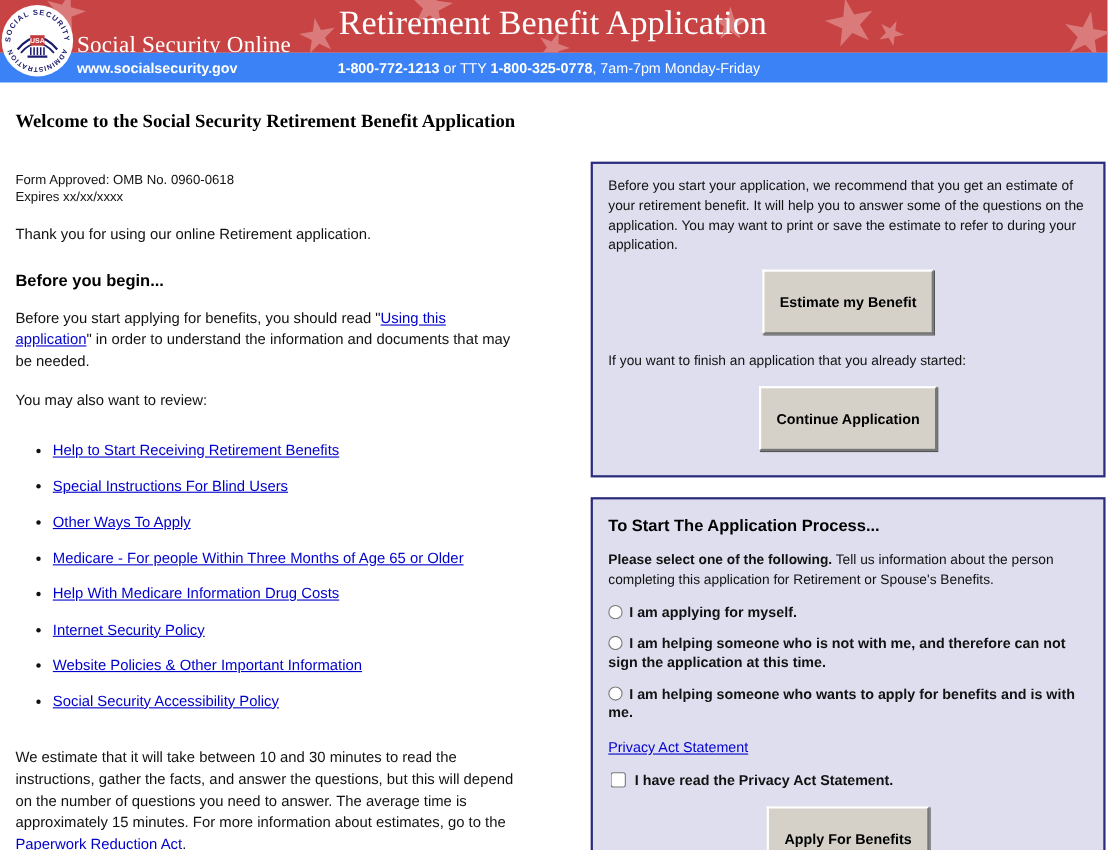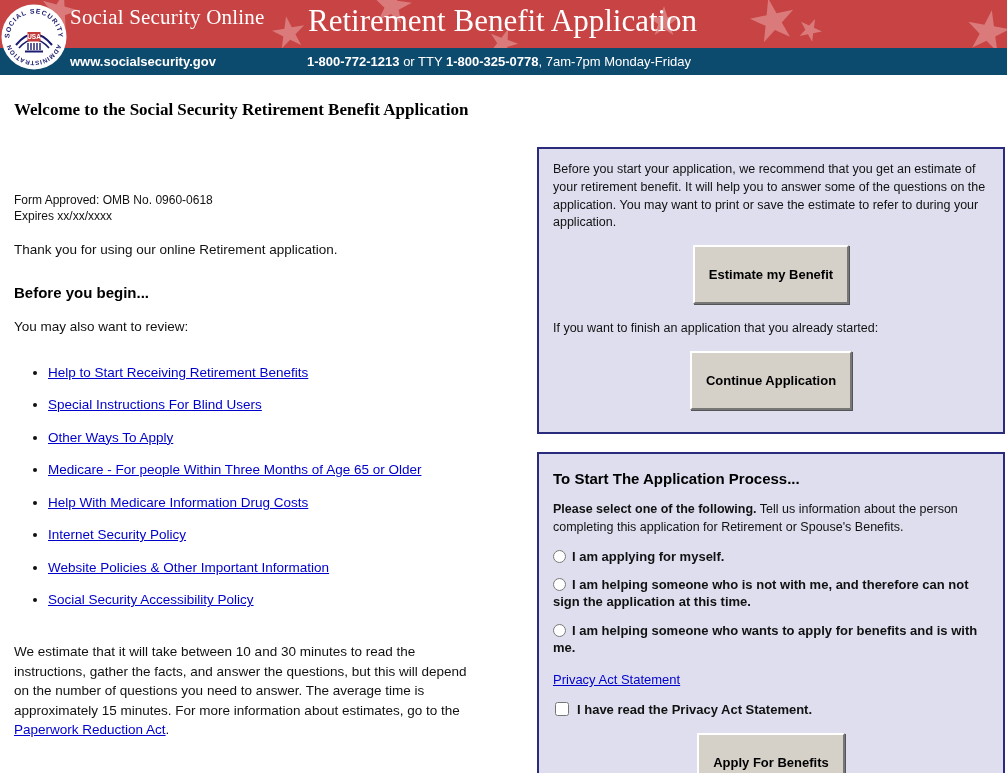--- a/index.html
+++ b/index.html
@@ -10,23 +10,23 @@
   .banner{height:48px;background:#C84444;position:relative;overflow:hidden;}
   .star{position:absolute;background:#DA7A7A;clip-path:polygon(50% 0%,61% 35%,98% 35%,68% 57%,79% 91%,50% 70%,21% 91%,32% 57%,2% 35%,39% 35%);}
   .s1{left:40px;top:-8px;width:38px;height:38px;transform:rotate(15deg);}
   .s2{left:272px;top:16px;width:34px;height:34px;transform:rotate(-10deg);}
   .s3{left:372px;top:-14px;width:40px;height:40px;transform:rotate(8deg);}
   .s4{left:488px;top:28px;width:30px;height:30px;transform:rotate(20deg);}
   .s5{left:648px;top:6px;width:32px;height:32px;}
   .s6{left:750px;top:-2px;width:46px;height:46px;transform:rotate(-12deg);}
   .s7{left:798px;top:18px;width:24px;height:24px;transform:rotate(25deg);}
   .s8{left:966px;top:10px;width:44px;height:44px;transform:rotate(10deg);}
-  .brand{position:absolute;left:70px;top:5px;color:#fff;font-family:"Liberation Serif",serif;font-size:21px;letter-spacing:.2px;}
+  .brand{position:absolute;left:70px;top:28px;color:#fff;font-family:"Liberation Serif",serif;font-size:21px;letter-spacing:.2px;}
   .app-title{position:absolute;left:308px;top:3px;color:#fff;font-family:"Liberation Serif",serif;font-size:31px;}
-  .navybar{height:27px;background:#0c4a6e;color:#fff;font-size:13px;position:relative;}
+  .navybar{height:27px;background:#3b82f6;color:#fff;font-size:13px;position:relative;}
   .nav-url{position:absolute;left:70px;top:6px;font-weight:bold;}
   .nav-phone{position:absolute;left:307px;top:6px;}
   .nav-phone b{font-weight:bold;}
   .logo-wrap{position:absolute;left:1px;top:4px;width:66px;height:66px;z-index:5;}
 
   
   .content{padding:0 14px;min-height:634px;}
   h1{font-size:17px;margin:25px 0 10px 0;color:#000;font-family:Liberation Serif, serif;}
   .cols{display:flex;align-items:center;}
   .left-col{width:462px;flex:none;}
@@ -111,20 +111,21 @@
 <main class="content">
   <h1>Welcome to the Social Security Retirement Benefit Application</h1>
   <div class="cols">
     <div class="left-col">
       <div class="omb">
         <div>Form Approved: OMB No. 0960-0618</div>
         <div>Expires xx/xx/xxxx</div>
       </div>
       <p>Thank you for using our online Retirement application.</p>
       <h2>Before you begin...</h2>
+      <p><span>Before you start applying for benefits, you should read "</span><a href="#">Using this application</a><span>" in order to understand the information and documents that may be needed.</span></p>
       <p>You may also want to review:</p>
       <ul class="review">
           <li><a href="#">Help to Start Receiving Retirement Benefits</a></li>
           <li><a href="#">Special Instructions For Blind Users</a></li>
           <li><a href="#">Other Ways To Apply</a></li>
           <li><a href="#">Medicare - For people Within Three Months of Age 65 or Older</a></li>
           <li><a href="#">Help With Medicare Information Drug Costs</a></li>
           <li><a href="#">Internet Security Policy</a></li>
           <li><a href="#">Website Policies &amp; Other Important Information</a></li>
           <li><a href="#">Social Security Accessibility Policy</a></li>

